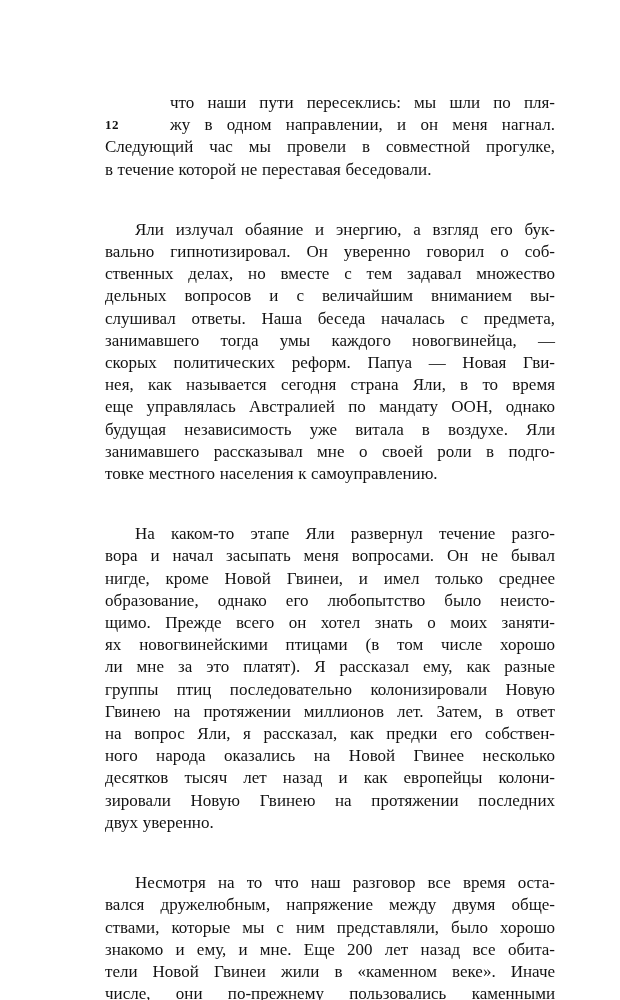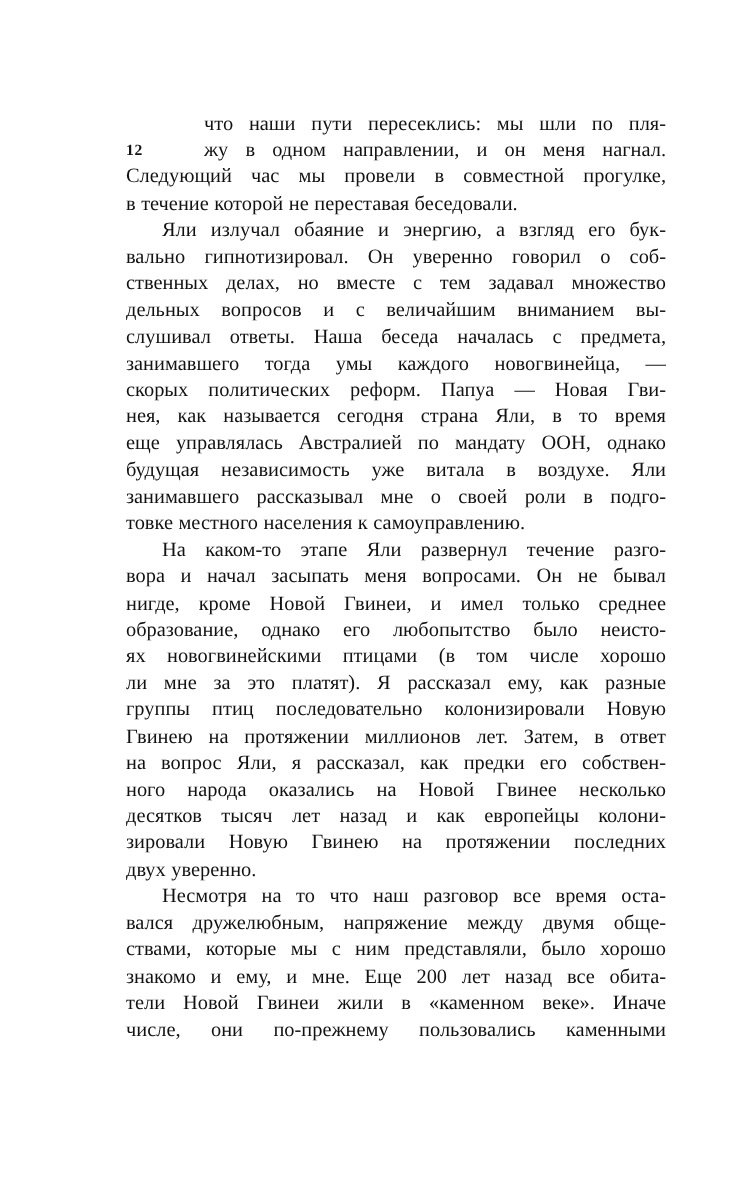--- a/index.html
+++ b/index.html
@@ -42,20 +42,21 @@
   }
   .line.para-end {
     text-align-last: left;
     -moz-text-align-last: left;
   }
   .line.hang {
     padding-left: 65px;
   }
   .line.indent {
     padding-left: 30px;
+    margin-top: 38px;
   }
 </style>
 </head>
 <body>
 
 <div class="page">
   <div class="page-number">12</div>
   <div class="text-block" id="text-block">
       <div class="line hang">что наши пути пересеклись: мы шли по пля-</div>
       <div class="line hang">жу в одном направлении, и он меня нагнал.</div>
@@ -70,20 +71,21 @@
       <div class="line">скорых политических реформ. Папуа — Новая Гви-</div>
       <div class="line">нея, как называется сегодня страна Яли, в то время</div>
       <div class="line">еще управлялась Австралией по мандату ООН, однако</div>
       <div class="line">будущая независимость уже витала в воздухе. Яли</div>
       <div class="line">занимавшего рассказывал мне о своей роли в подго-</div>
       <div class="line para-end">товке местного населения к самоуправлению.</div>
       <div class="line indent">На каком-то этапе Яли развернул течение разго-</div>
       <div class="line">вора и начал засыпать меня вопросами. Он не бывал</div>
       <div class="line">нигде, кроме Новой Гвинеи, и имел только среднее</div>
       <div class="line">образование, однако его любопытство было неисто-</div>
+      <div class="line">щимо. Прежде всего он хотел знать о моих заняти-</div>
       <div class="line">ях новогвинейскими птицами (в том числе хорошо</div>
       <div class="line">ли мне за это платят). Я рассказал ему, как разные</div>
       <div class="line">группы птиц последовательно колонизировали Новую</div>
       <div class="line">Гвинею на протяжении миллионов лет. Затем, в ответ</div>
       <div class="line">на вопрос Яли, я рассказал, как предки его собствен-</div>
       <div class="line">ного народа оказались на Новой Гвинее несколько</div>
       <div class="line">десятков тысяч лет назад и как европейцы колони-</div>
       <div class="line">зировали Новую Гвинею на протяжении последних</div>
       <div class="line para-end">двух уверенно.</div>
       <div class="line indent">Несмотря на то что наш разговор все время оста-</div>

